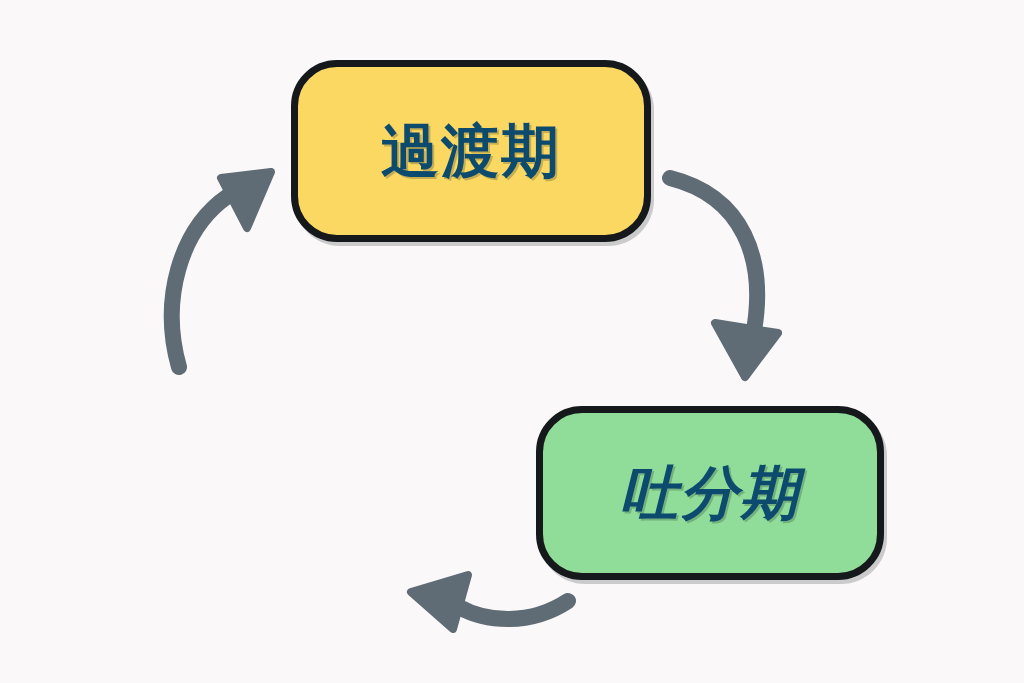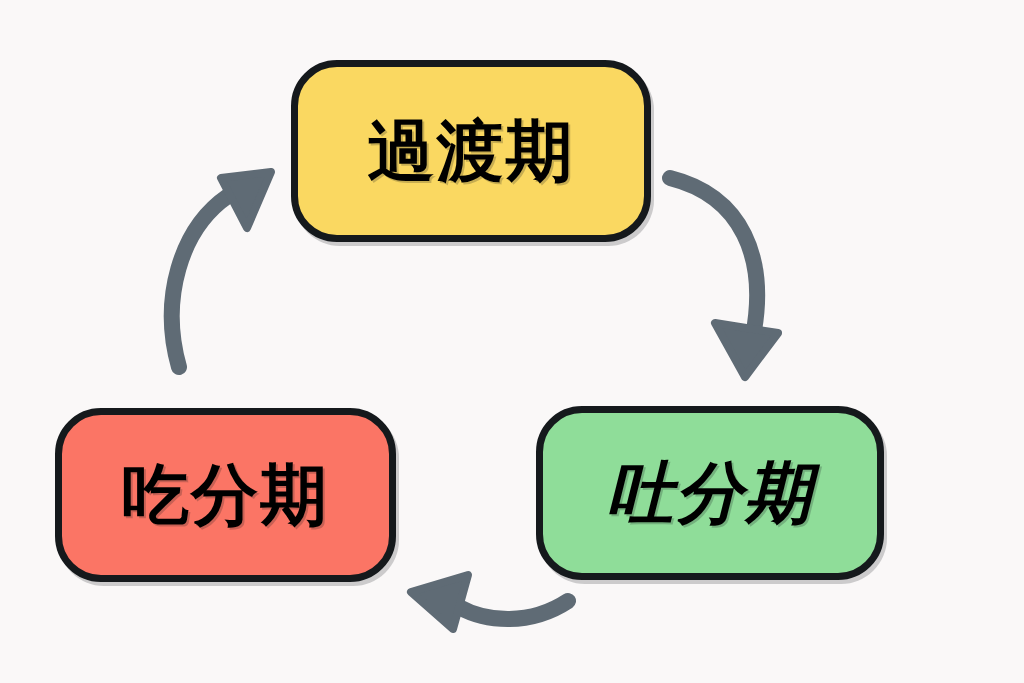--- a/index.html
+++ b/index.html
@@ -32,23 +32,23 @@
     display: flex;
     align-items: center;
     justify-content: center;
     border: 7px solid #15191c;
     border-radius: 46px;
     box-shadow: 3px 4px 0 rgba(20,24,28,0.20);
   }
   .node-label {
     font-family: "DejaVu Sans", "Liberation Sans", sans-serif;
     font-weight: bold;
-    font-size: 67px;
+    font-size: 58px;
     line-height: 1;
-    color: #000000;
+    color: #0c4a6e;
     letter-spacing: 2px;
     white-space: nowrap;
     text-shadow: 2px 2px 0 rgba(20,25,28,0.22);
   }
   #node-transition {
     left: 291px;
     top: 60px;
     width: 360px;
     height: 182px;
   }
@@ -90,17 +90,14 @@
   </svg>
 
   <div class="node" id="node-transition" style="background:#fad861">
     <span class="node-label">過渡期</span>
   </div>
 
   <div class="node" id="node-output" style="background:#8fdd99">
     <span class="node-label">吐分期</span>
   </div>
 
-  <div class="node" id="node-input" style="background:#fb7565">
-    <span class="node-label">吃分期</span>
-  </div>
 
 </div>
 
 </body></html>

